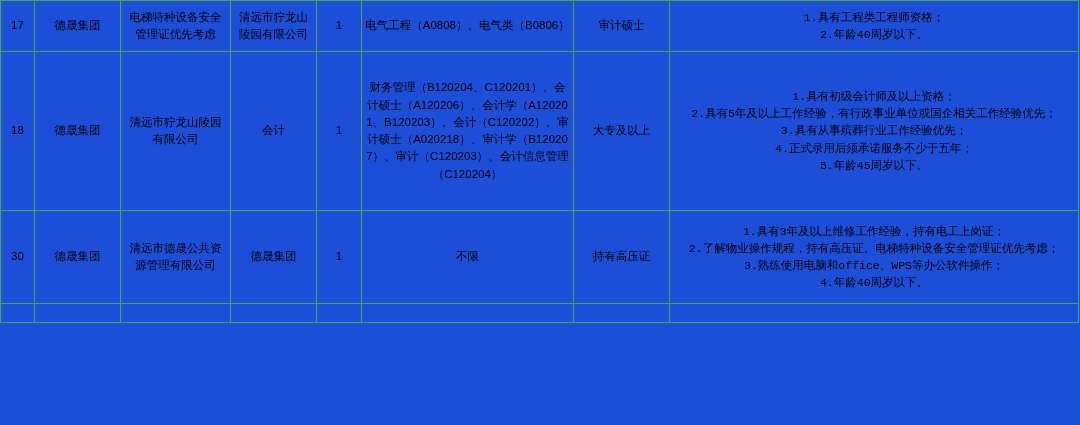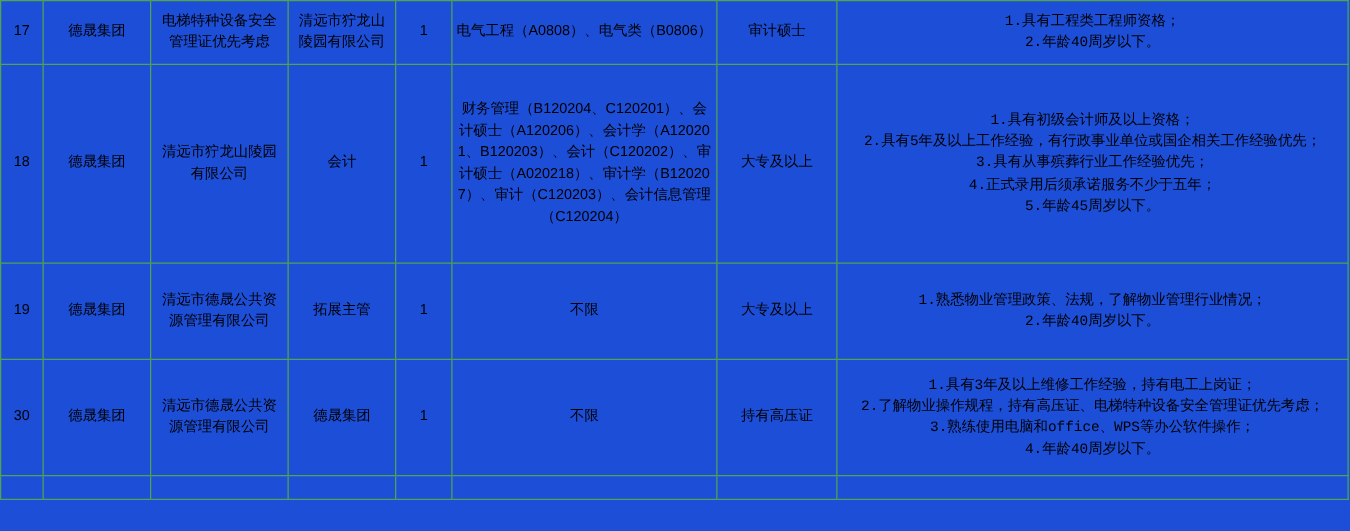--- a/index.html
+++ b/index.html
@@ -100,31 +100,20 @@
         <td>会计</td>
         <td>1</td>
         <td class="spec">财务管理（B120204、C120201）、会计硕士（A120206）、会计学（A120201、B120203）、会计（C120202）、审计硕士（A020218）、审计学（B120207）、审计（C120203）、会计信息管理（C120204）</td>
         <td>大专及以上</td>
         <td class="cell-left multiline req">1.具有初级会计师及以上资格；
 2.具有5年及以上工作经验，有行政事业单位或国企相关工作经验优先；
 3.具有从事殡葬行业工作经验优先；
 4.正式录用后须承诺服务不少于五年；
 5.年龄45周岁以下。</td>
       </tr>
-      <tr class="row-19">
-        <td>19</td>
-        <td>德晟集团</td>
-        <td>清远市德晟公共资源管理有限公司</td>
-        <td>拓展主管</td>
-        <td>1</td>
-        <td class="spec">不限</td>
-        <td>大专及以上</td>
-        <td class="cell-left multiline req">1.熟悉物业管理政策、法规，了解物业管理行业情况；
-2.年龄40周岁以下。</td>
-      </tr>
       <tr class="row-20">
         <td>30</td>
         <td>德晟集团</td>
         <td>清远市德晟公共资源管理有限公司</td>
         <td>德晟集团</td>
         <td>1</td>
         <td class="spec">不限</td>
         <td>持有高压证</td>
         <td class="cell-left multiline req">1.具有3年及以上维修工作经验，持有电工上岗证；
 2.了解物业操作规程，持有高压证、电梯特种设备安全管理证优先考虑；

